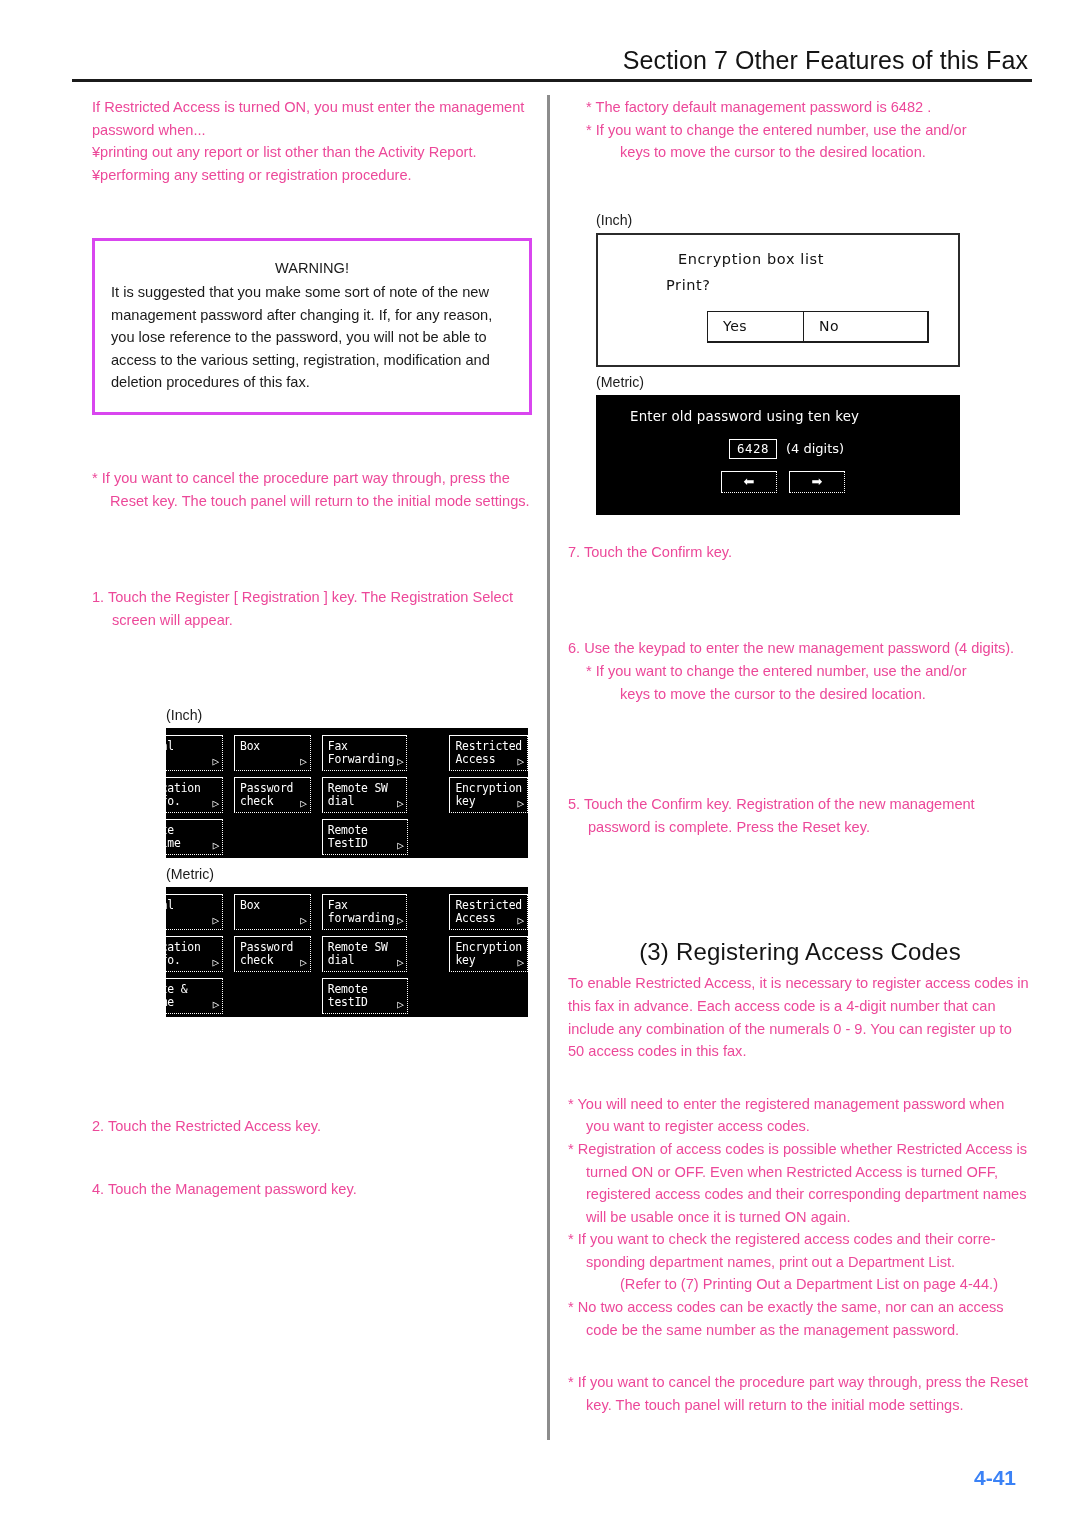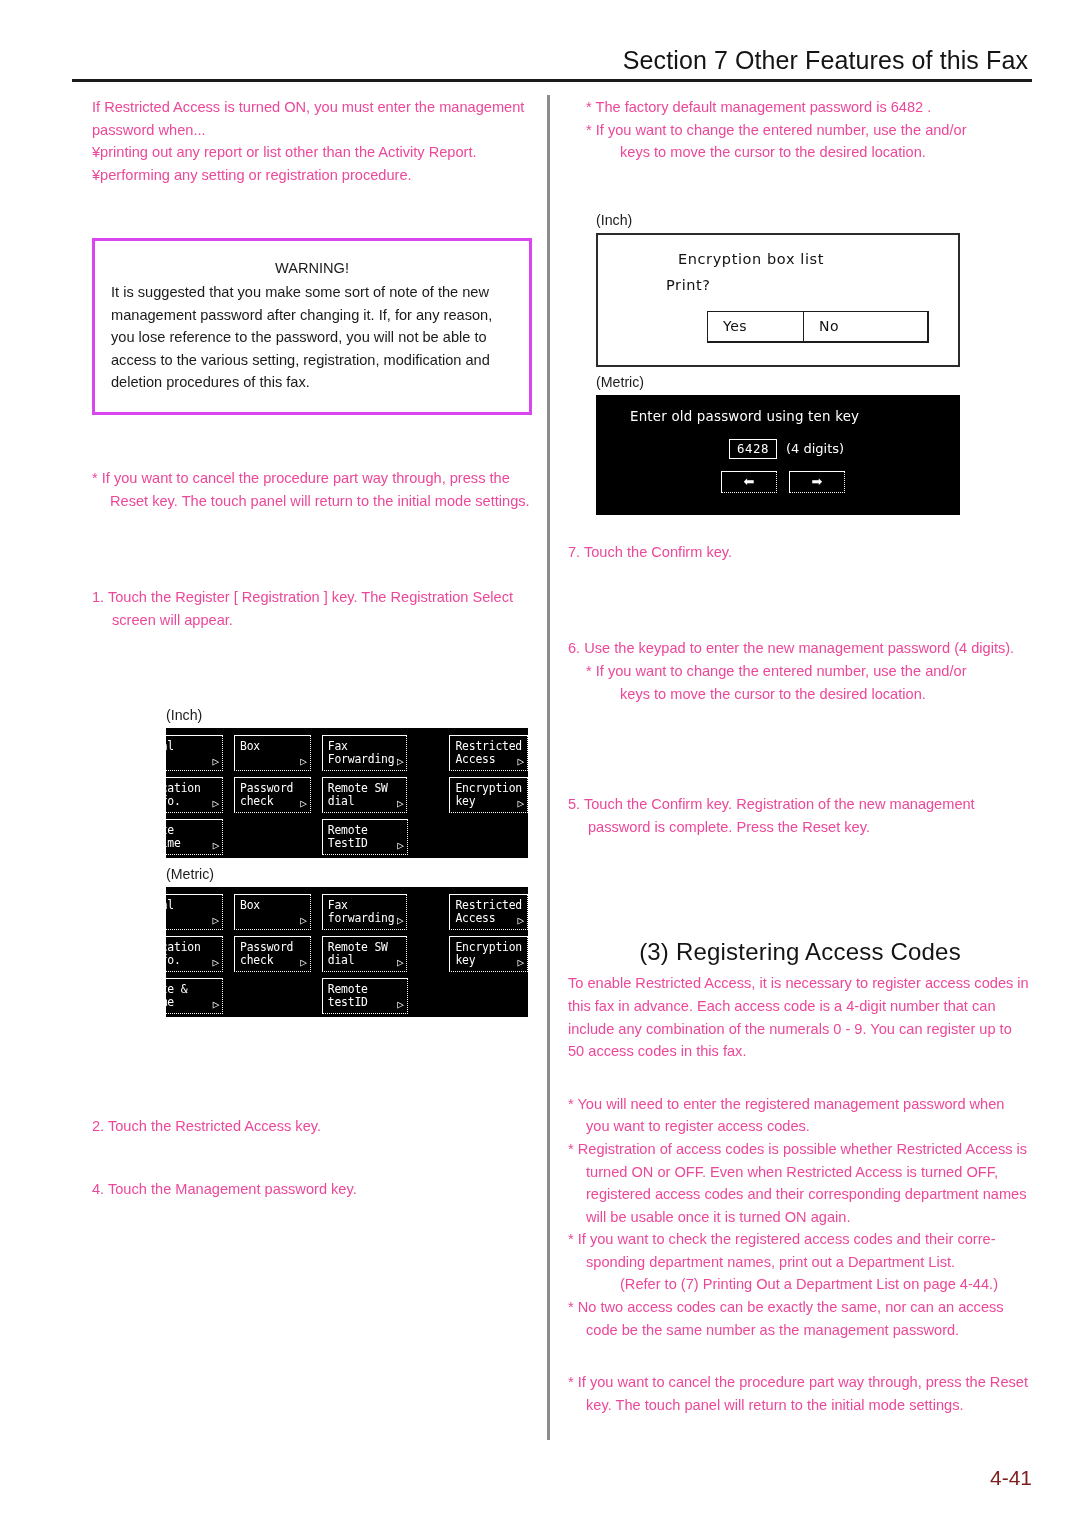--- a/index.html
+++ b/index.html
@@ -98,24 +98,24 @@
     font-weight: normal;
     margin: 0 0 6px 0;
     color: #141414;
     letter-spacing: .2px;
     text-align: center;
   }
 
   
   #page-number {
     position: absolute;
-    right: 48px; bottom: 38px;
+    right: 64px; bottom: 38px;
     font-size: 21px;
-    font-weight: normal;
-    color: #7f1d1d;
+    font-weight: bold;
+    color: #3b82f6;
   }
 
   
   .fig-caption {
     font-size: 14.2px;
     line-height: 20px;
     margin: 0 0 3px 0;
     color: #1c1c1c;
   }
 

